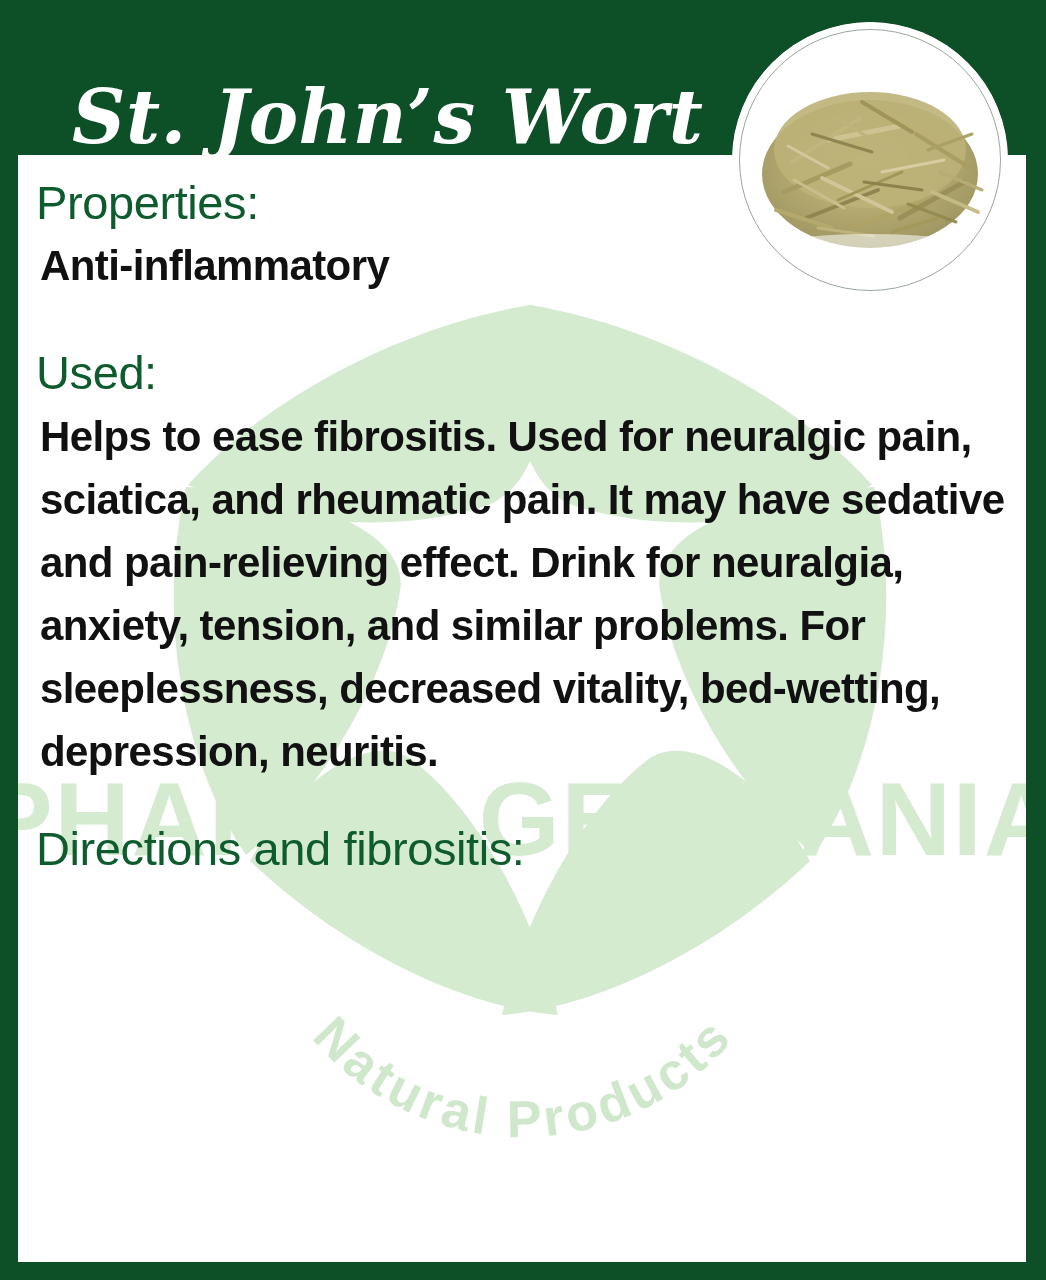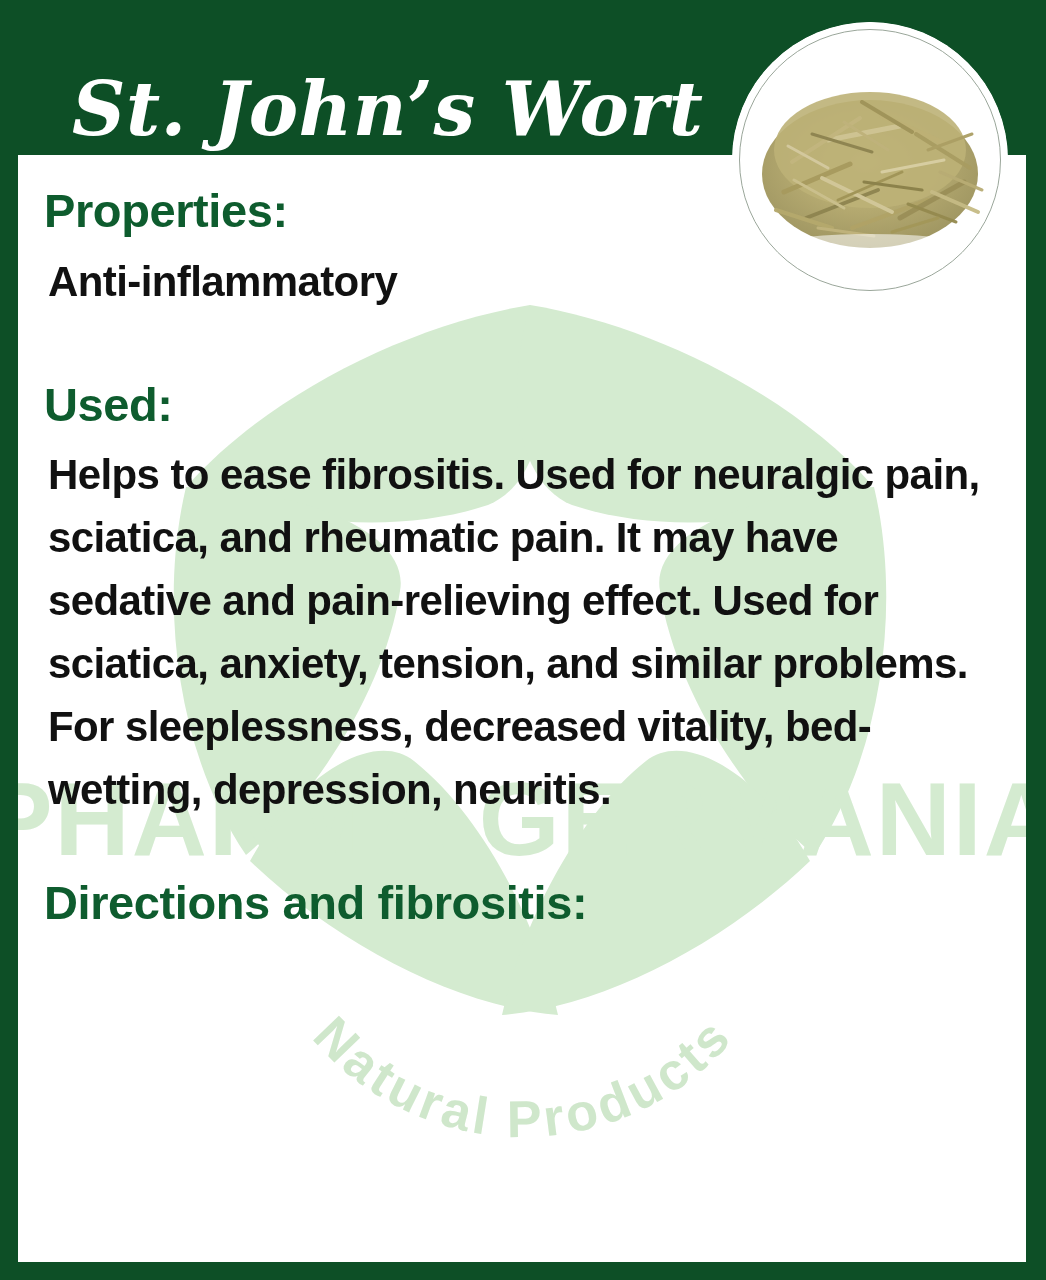--- a/index.html
+++ b/index.html
@@ -27,21 +27,21 @@
     top: 0;
     width: 1046px;
     height: 155px;
     background: #0d4f26;
     z-index: 2;
   }
 
   .title {
     position: absolute;
     left: 72px;
-    top: 22px;
+    top: 30px;
     font-family: "DejaVu Serif", serif;
     font-style: italic;
     font-weight: bold;
     font-size: 74px;
     line-height: 1.0;
     color: #ffffff;
     letter-spacing: 0.5px;
     white-space: nowrap;
     z-index: 4;
   }
@@ -73,35 +73,35 @@
   .text-block {
     position: absolute;
     left: 14px;
     top: 0;
     width: 990px;
     z-index: 2;
   }
 
   .section-heading {
     font-family: "Liberation Sans", sans-serif;
-    font-weight: bold;
+    font-weight: normal;
     font-size: 47px;
     line-height: 1.12;
     color: #0e5c2e;
-    margin: 12px;
+    margin: 4px;
     letter-spacing: -0.4px;
   }
 
   .body-text {
     font-family: "Liberation Sans", sans-serif;
     font-weight: bold;
     font-size: 42px;
     line-height: 1.50;
     color: #111111;
-    margin: 16px;
+    margin: 8px;
     letter-spacing: -0.6px;
   }
 
   .sec-properties { padding-top: 18px; }
   .sec-properties .body-text { margin-top: 4px; }
 
   .sec-uses { padding-top: 38px; }
   .sec-uses .body-text { margin-top: 6px; }
 
   .sec-directions { padding-top: 28px; }
@@ -173,21 +173,21 @@
 
     <div class="text-block">
 
       <section class="sec-properties">
         <h2 class="section-heading">Properties:</h2>
         <p class="body-text">Anti-inflammatory</p>
       </section>
 
       <section class="sec-uses">
         <h2 class="section-heading">Used:</h2>
-        <p class="body-text">Helps to ease fibrositis. Used for neuralgic pain, sciatica, and rheumatic pain. It may have sedative and pain-relieving effect. Used for sciatica, anxiety, tension, and similar problems. For sleeplessness, decreased vitality, bed-wetting, depression, neuritis.</p>
+        <p class="body-text">Helps to ease fibrositis. Used for neuralgic pain, sciatica, and rheumatic pain. It may have sedative and pain-relieving effect. Drink for neuralgia, anxiety, tension, and similar problems. For sleeplessness, decreased vitality, bed-wetting, depression, neuritis.</p>
       </section>
 
       <section class="sec-directions">
         <h2 class="section-heading">Directions and fibrositis:</h2>
       </section>
 
     </div>
   </div>
 
   <div class="herb-circle">

